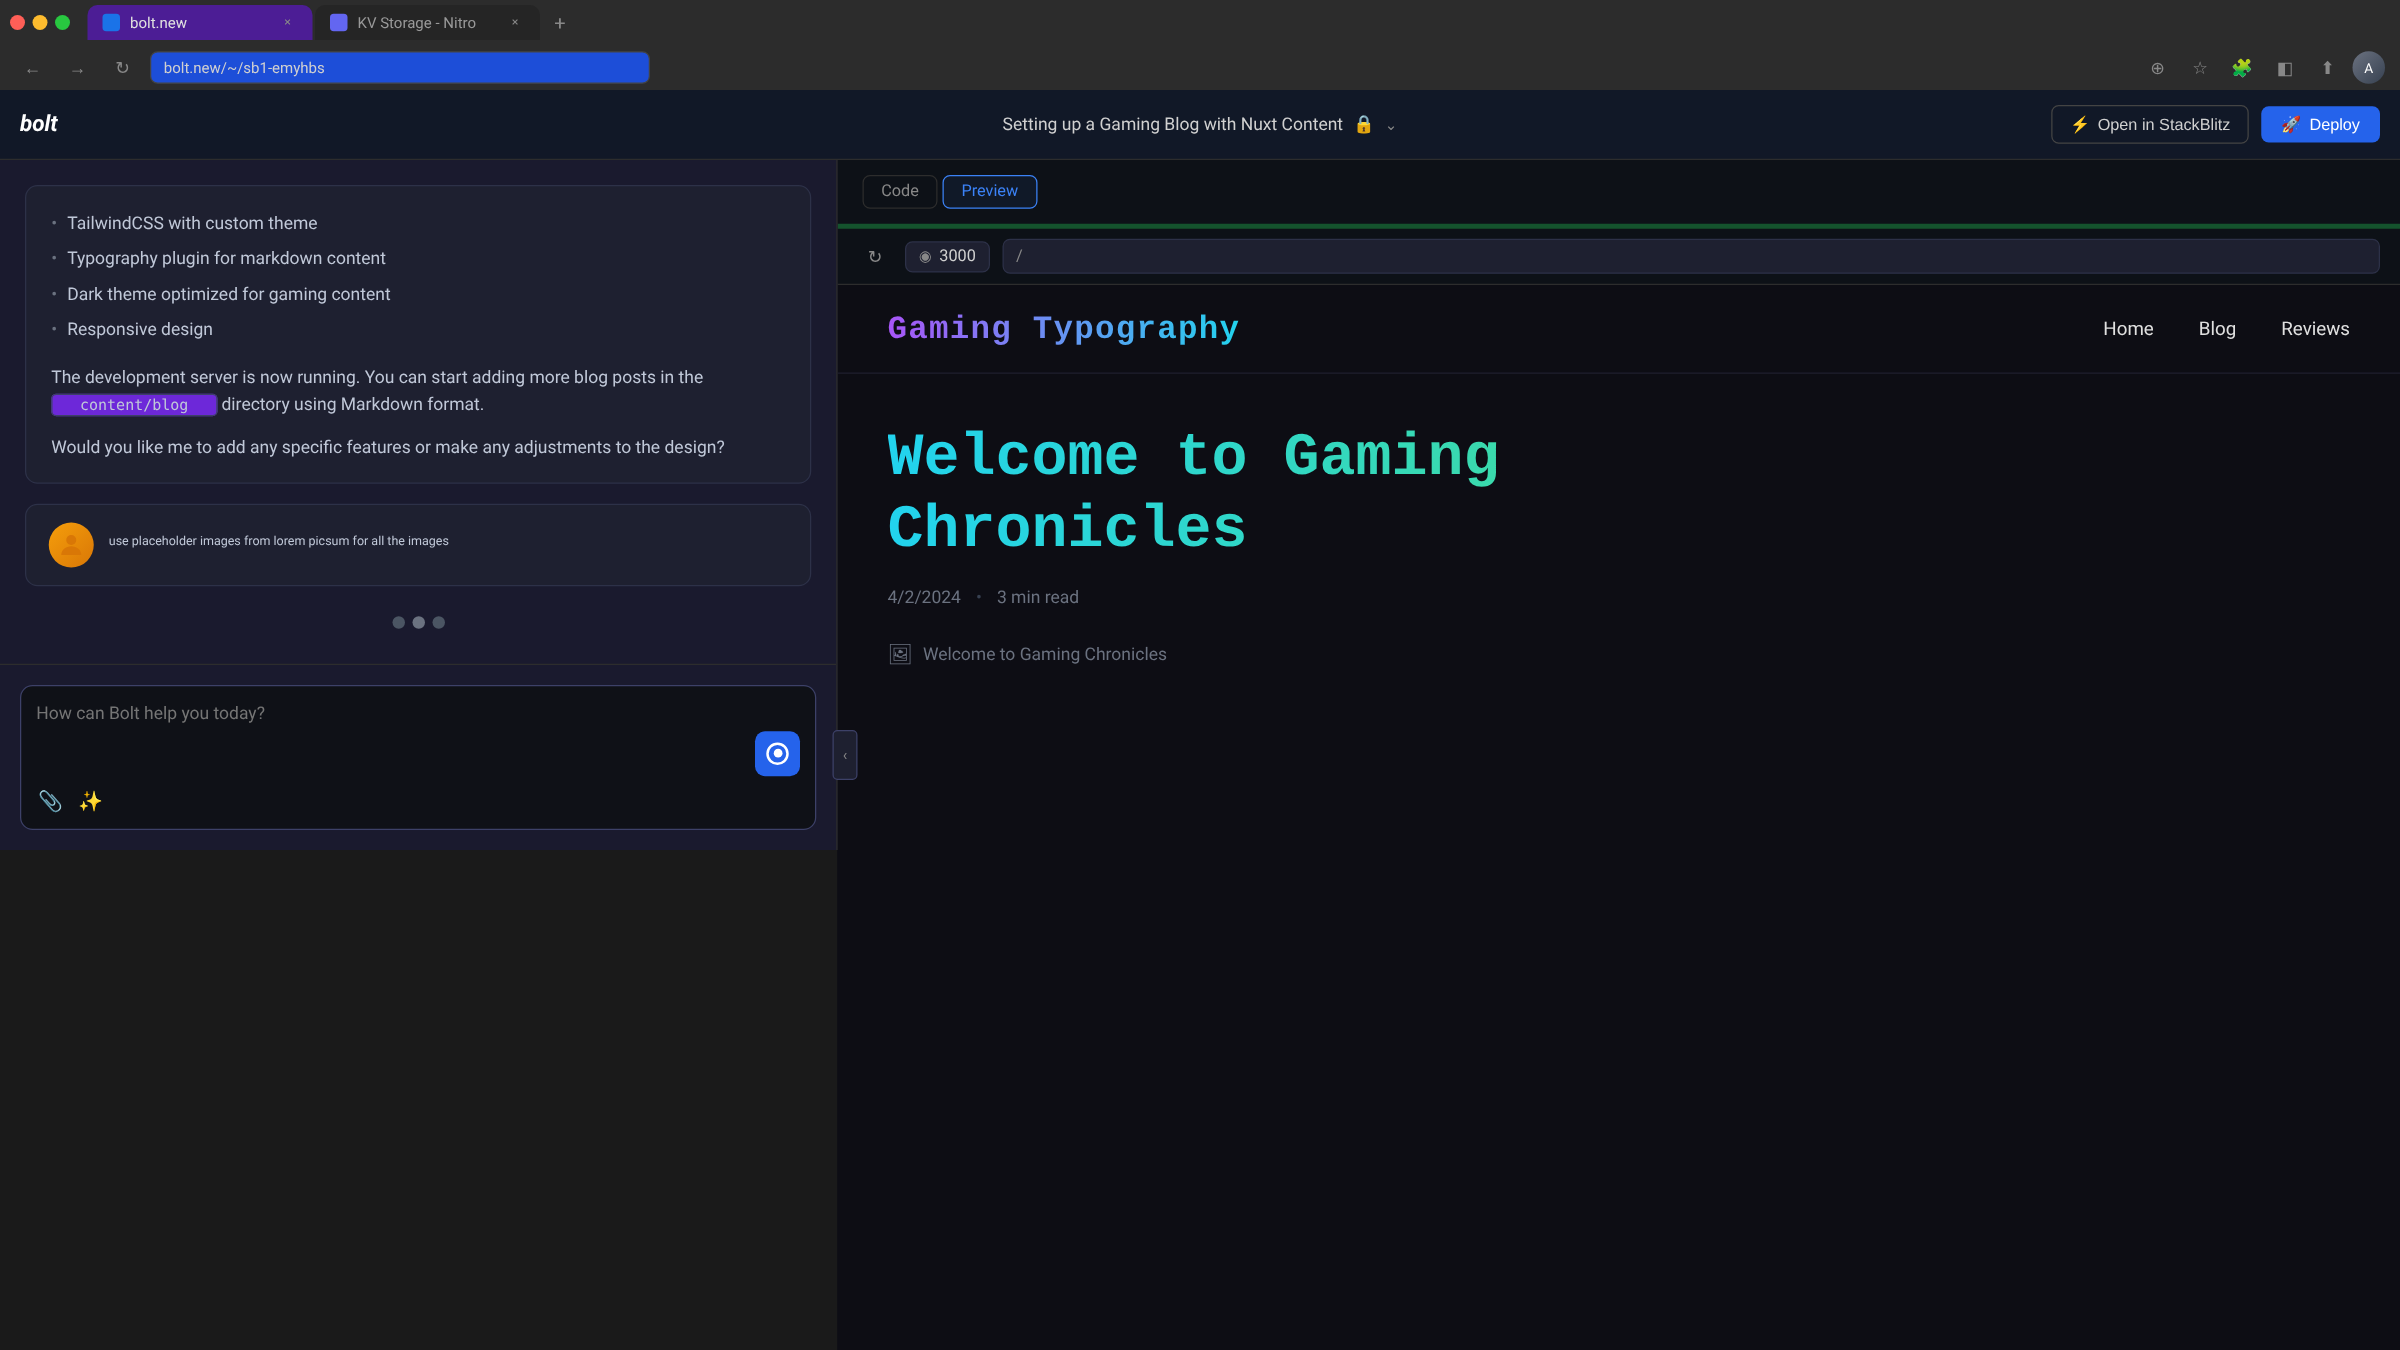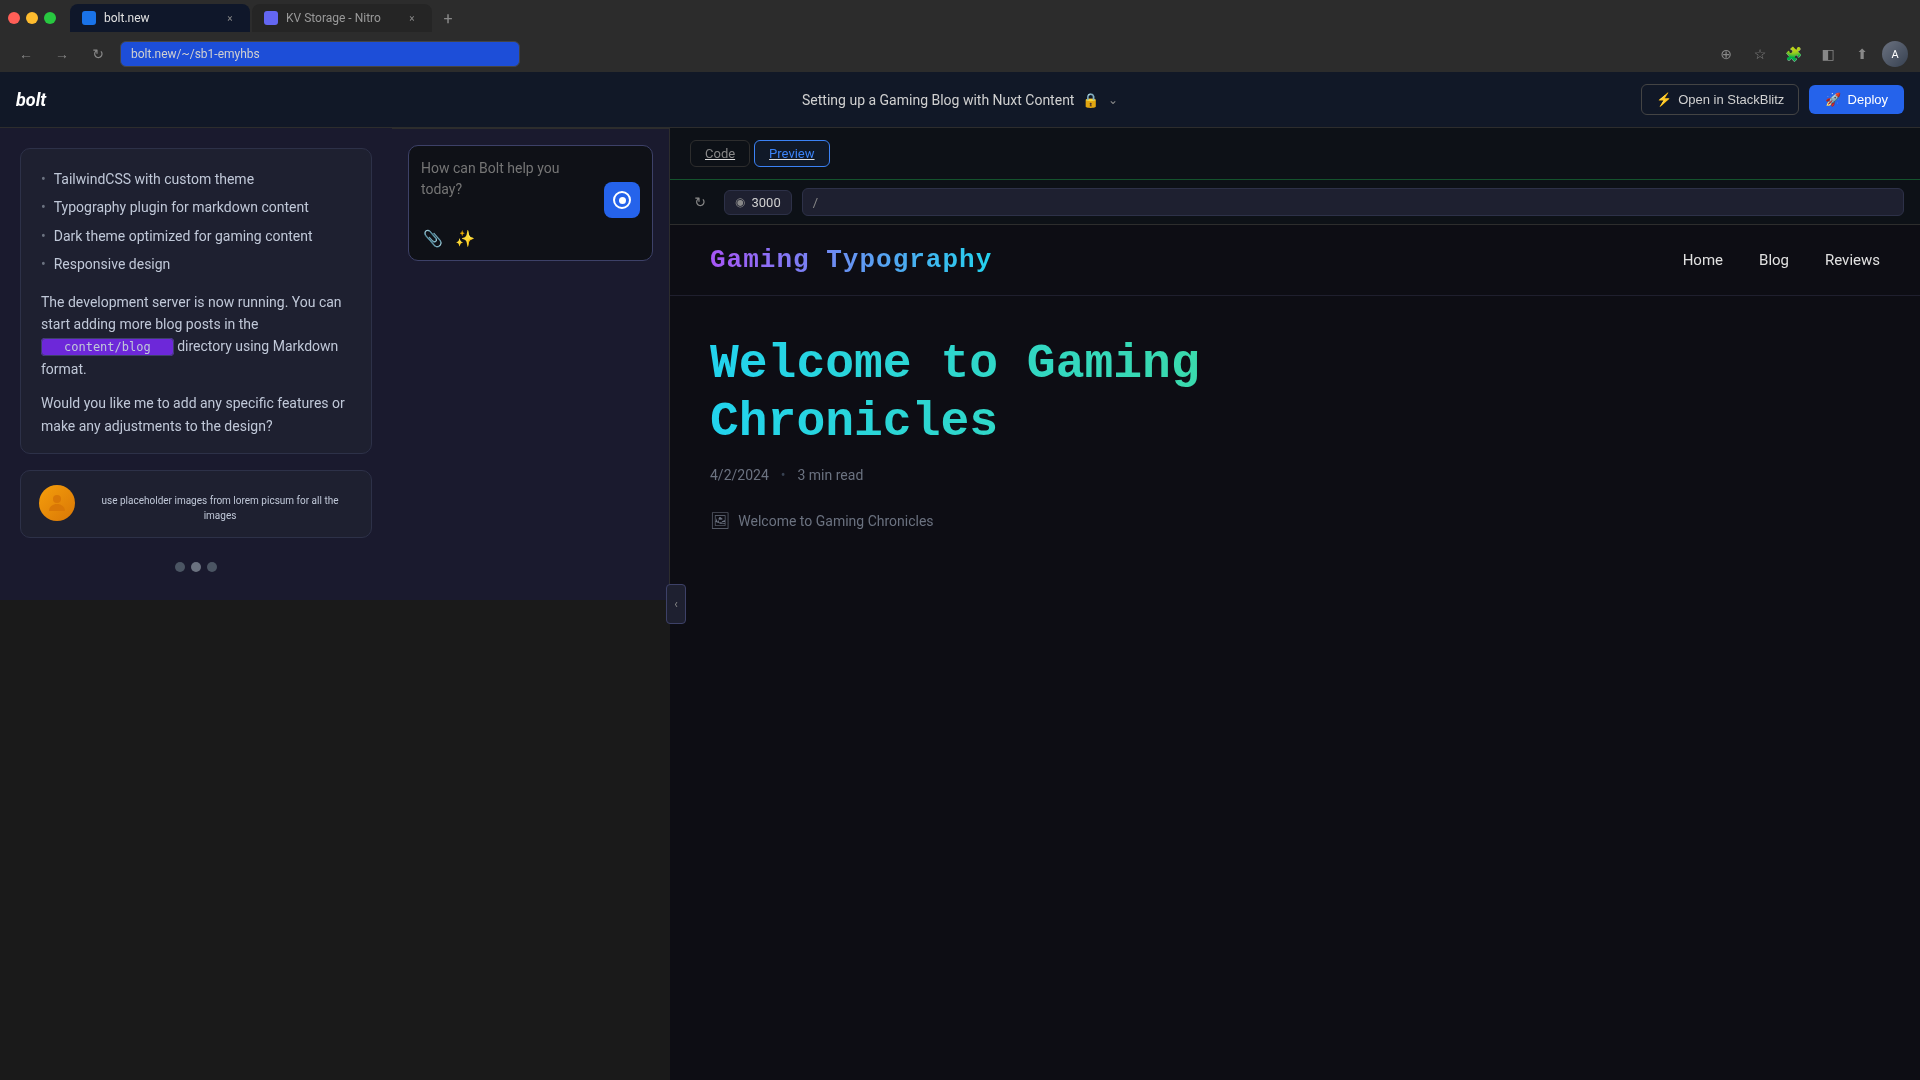--- a/index.html
+++ b/index.html
@@ -31,21 +31,21 @@
       align-items: center;
       height: 28px;
       padding: 0 12px;
       border-radius: 8px 8px 0 0;
       font-size: 12px;
       gap: 8px;
       min-width: 180px;
       max-width: 220px;
     }
     .browser-tab.active {
-      background: #0f172a;
+      background: #4c1d95;
       color: #e0e0e0;
       justify-content: flex-end;
     }
     .browser-tab.inactive {
       background: #252525;
       color: #999;
     }
     .tab-favicon {
       width: 14px;
       height: 14px;
@@ -224,20 +224,21 @@
     .main-content {
       display: flex;
       height: calc(1080px - 72px - 56px);
     }
 
     
     .left-panel {
       width: 670px;
       background: #1a1a2e;
       display: flex;
+      flex-direction: column;
       border-right: 1px solid #2d2d2d;
       overflow: hidden;
     }
     .chat-messages {
       flex: 1;
       overflow-y: auto;
       padding: 20px;
       display: flex;
       flex-direction: column;
       gap: 16px;
@@ -417,23 +418,22 @@
     .right-panel {
       flex: 1;
       background: #0d1117;
       display: flex;
       flex-direction: column;
     }
     .preview-tabs {
       display: flex;
       align-items: center;
       padding: 12px 20px;
-      border-bottom: 1px solid #14532d;
+      border-bottom: 4px solid #14532d;
       gap: 4px;
-      text-decoration: underline;
     }
     .preview-tab {
       padding: 5px 14px;
       border-radius: 6px;
       font-size: 13px;
       cursor: pointer;
       border: 1px solid transparent;
     }
     .preview-tab.inactive {
       color: #888;

